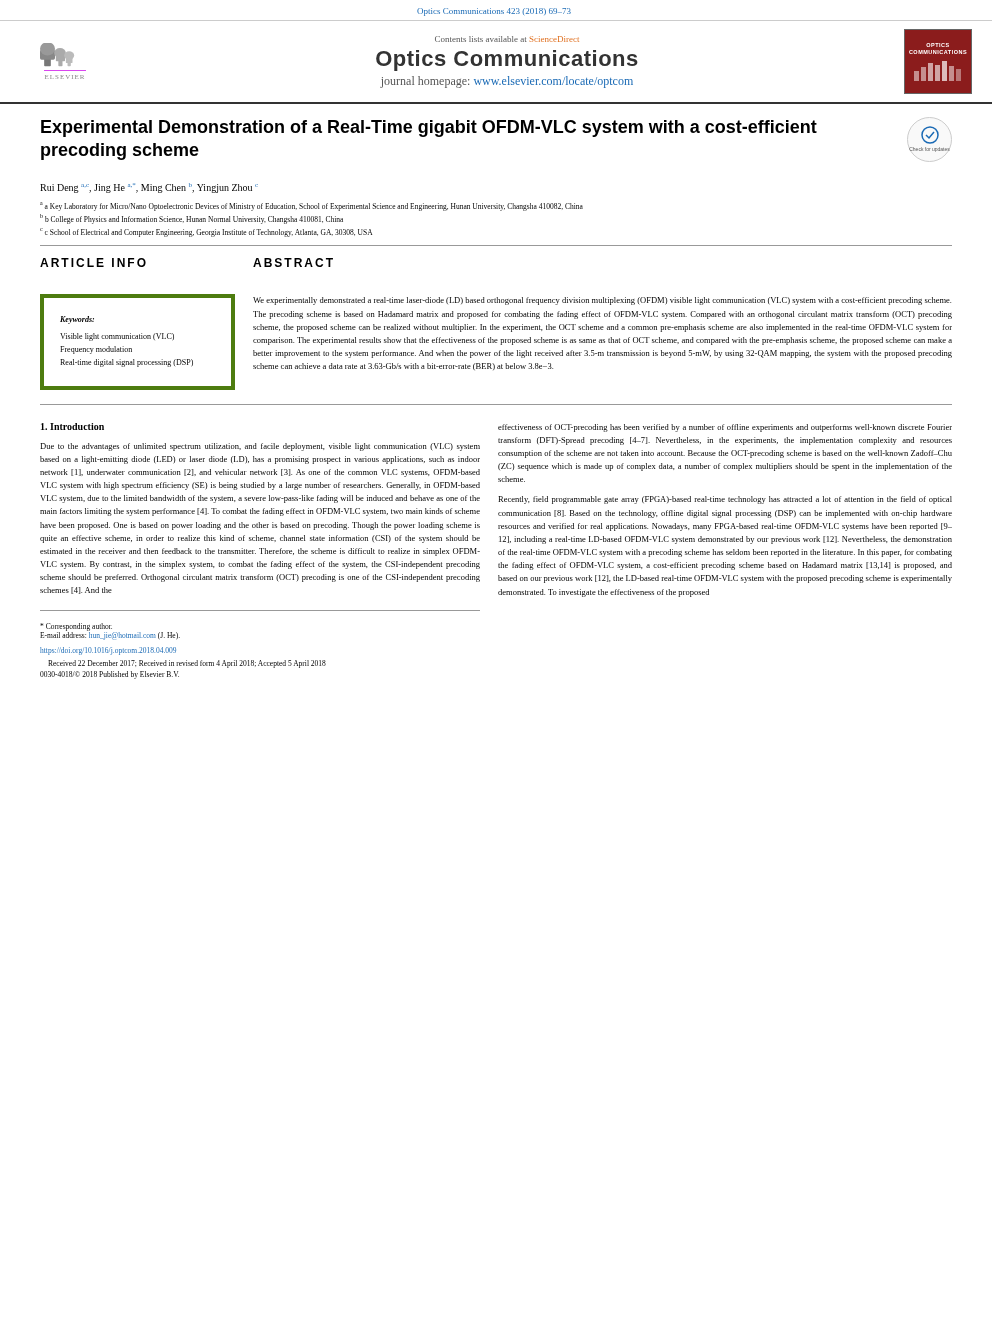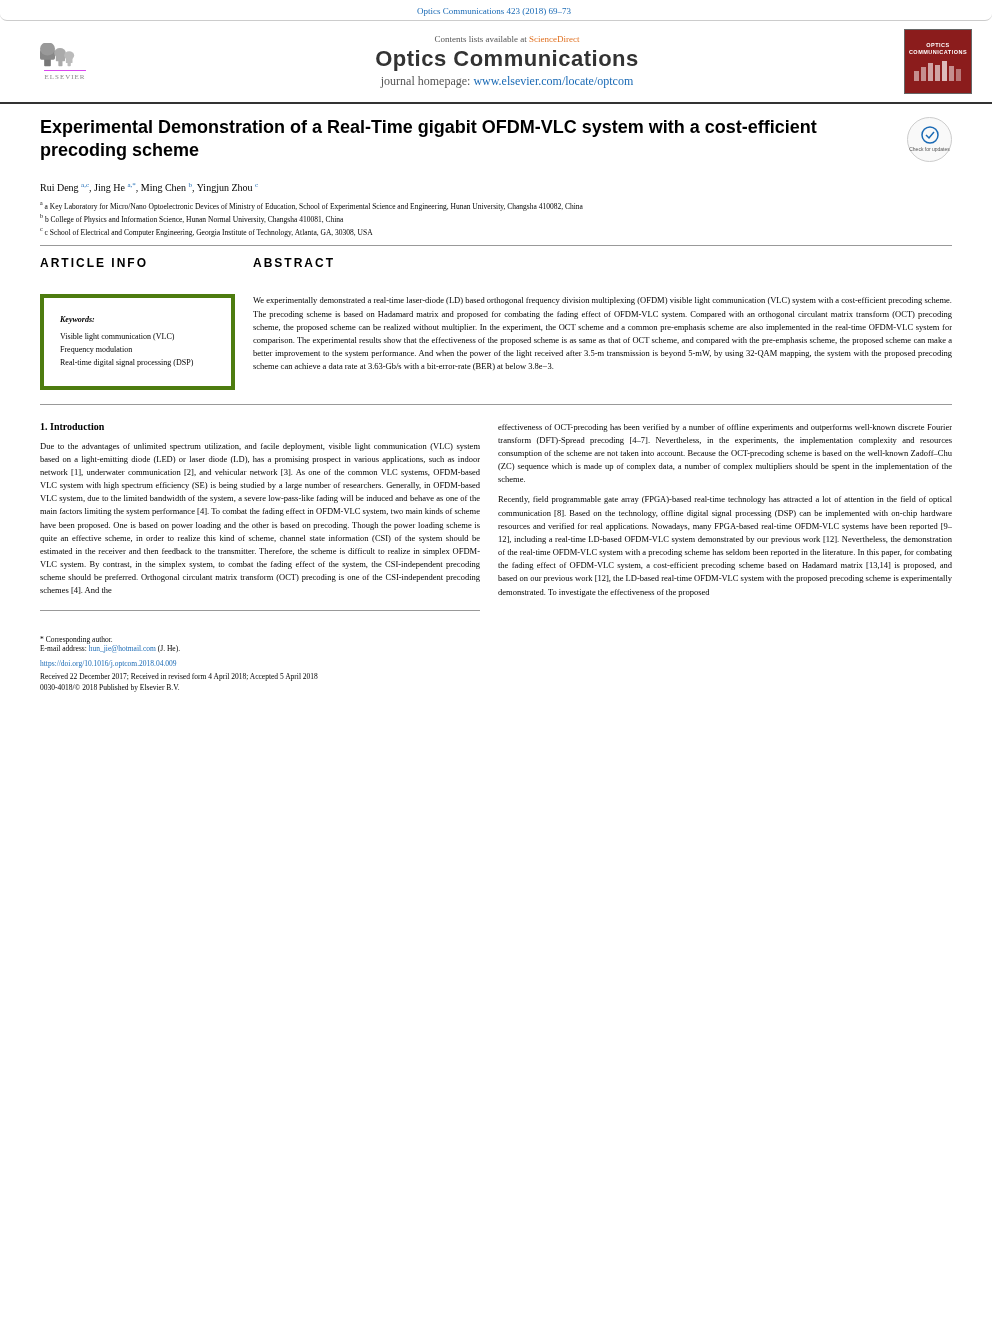--- a/index.html
+++ b/index.html
@@ -11,21 +11,20 @@
       width: 992px;
       min-height: 1323px;
     }
 
     .journal-header {
       text-align: center;
       padding: 6px 4px 4px 0;
       font-size: 9px;
       color: #1a6ab5;
       border-bottom: 1px solid #ccc;
-      border-radius: 7px;
     }
 
     .elsevier-bar {
       display: flex;
       align-items: center;
       justify-content: space-between;
       padding: 8px 20px;
       border-bottom: 2px solid #333;
     }
 
@@ -249,21 +248,21 @@
       color: #000;
     }
 
     .body-text p {
       margin-bottom: 7px;
     }
 
     .footnote-area {
       border-top: 1px solid #999;
       margin-top: 12px;
-      padding-top: 24px;
+      padding-top: 11px;
       font-size: 7.5px;
       color: #000;
     }
 
     .footnote-area a {
       color: #1a6ab5;
       text-decoration: none;
     }
 
     .doi-area {
@@ -274,20 +273,21 @@
 
     .doi-area a {
       color: #1a6ab5;
       text-decoration: none;
     }
 
     .received-line {
       font-size: 7.5px;
       color: #000;
       margin-top: 4px;
+      margin-left: 8px;
     }
 
     .copyright-line {
       font-size: 7.5px;
       color: #000;
       margin-top: 2px;
     }
   </style>
 </head>
 <body>

